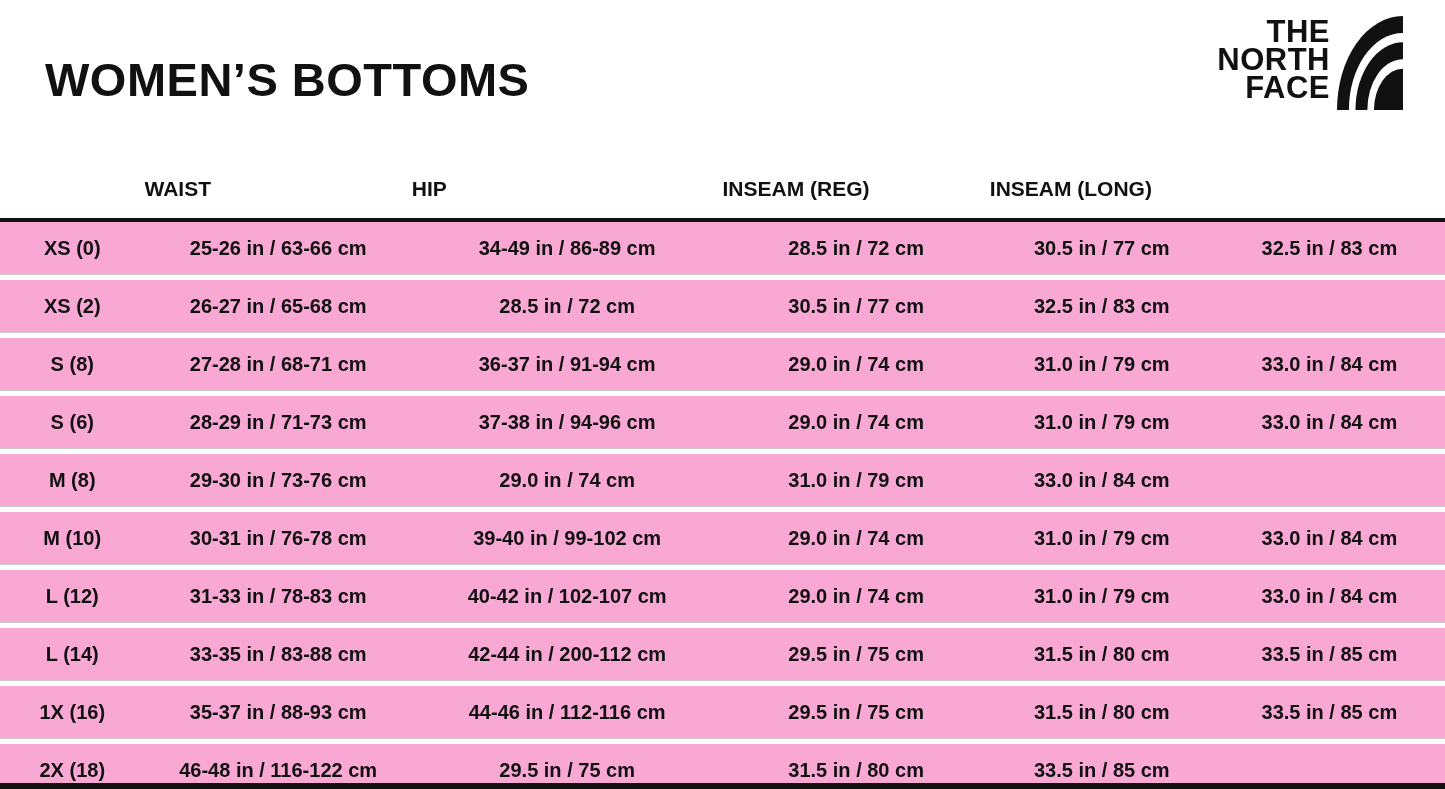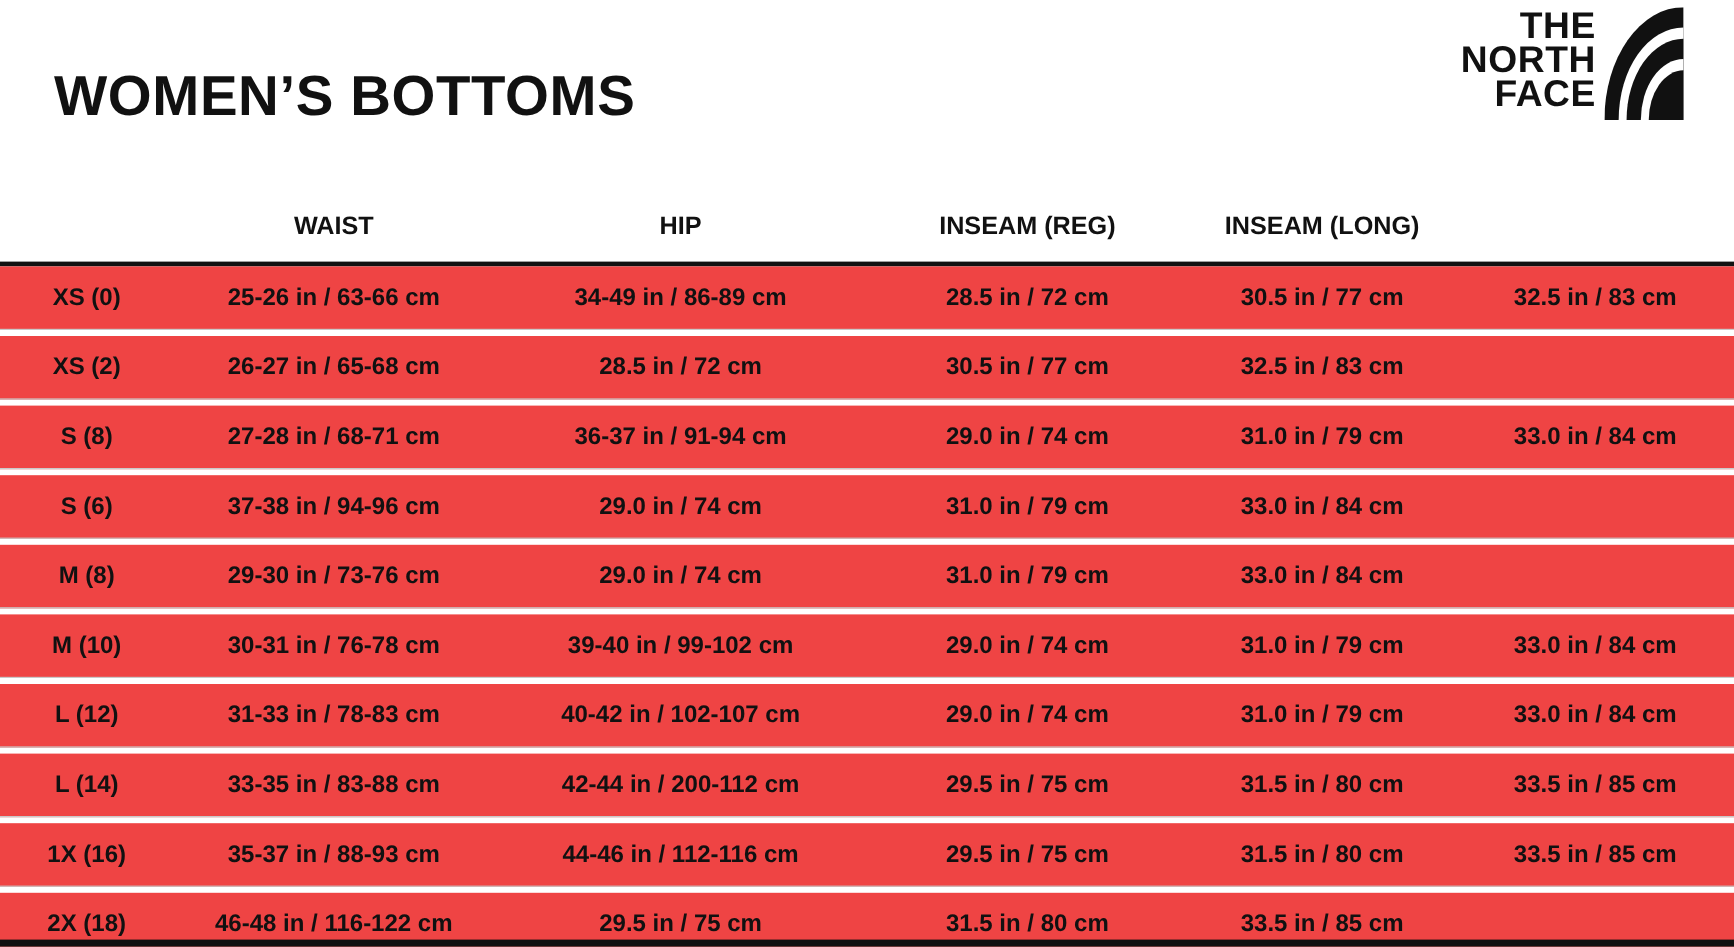--- a/index.html
+++ b/index.html
@@ -10,38 +10,38 @@
     color: #111111;
     overflow: hidden;
     position: relative;
   }
   .topbar { position: relative; height: 160px; }
   .page-title {
     position: absolute; left: 33px; top: 40px; margin: 12px;
     font-size: 47px; font-weight: 700; letter-spacing: 0.5px;
     color: #111111; white-space: nowrap;
   }
-  .logo { position: absolute; top: 6px; right: 42px; display: flex; align-items: flex-start; gap: 7px; }
+  .logo { position: absolute; top: 16px; right: 42px; display: flex; align-items: flex-start; gap: 7px; }
   .logo-text {
     text-align: right; font-weight: 700; font-size: 31px;
     line-height: 0.9; letter-spacing: 0.5px; padding-top: 2px; color: #111111;
   }
   .dome { width: 66px; height: 94px; display: block; }
 
   .size-table { --cols: 10% 18.5% 21.5% 18.5% 15.5% 16%; }
   .thead {
     display: grid; grid-template-columns: var(--cols);
     align-items: center; height: 58px;
-    font-size: 21px; font-weight: 700; text-align: center; letter-spacing: 0px;
+    font-size: 21px; font-weight: 700; text-align: left; letter-spacing: 0px;
   }
   .header-rule { height: 4px; background: #111111; }
   .row {
     display: grid; grid-template-columns: var(--cols);
     align-items: center; height: 52px;
-    background: #ef4444;
+    background: #f9a8d4;
     border-bottom: 1px solid #c9c9c9;
     margin-bottom: 5px;
     font-size: 20px; font-weight: 700; text-align: center;
     white-space: nowrap;
   }
   .cell { overflow: hidden; }
   .bottom-bar { position: absolute; left: 0; right: 0; bottom: 0; height: 6px; background: #111111; }
 </style>
 </head>
 <body>
@@ -98,20 +98,21 @@
     <div class="cell">S (8)</div>
     <div class="cell">27-28 in / 68-71 cm</div>
     <div class="cell">36-37 in / 91-94 cm</div>
     <div class="cell">29.0 in / 74 cm</div>
     <div class="cell">31.0 in / 79 cm</div>
     <div class="cell">33.0 in / 84 cm</div>
   </div>
 
   <div class="row">
     <div class="cell">S (6)</div>
+    <div class="cell">28-29 in / 71-73 cm</div>
     <div class="cell">37-38 in / 94-96 cm</div>
     <div class="cell">29.0 in / 74 cm</div>
     <div class="cell">31.0 in / 79 cm</div>
     <div class="cell">33.0 in / 84 cm</div>
   </div>
 
   <div class="row">
     <div class="cell">M (8)</div>
     <div class="cell">29-30 in / 73-76 cm</div>
     <div class="cell">29.0 in / 74 cm</div>

